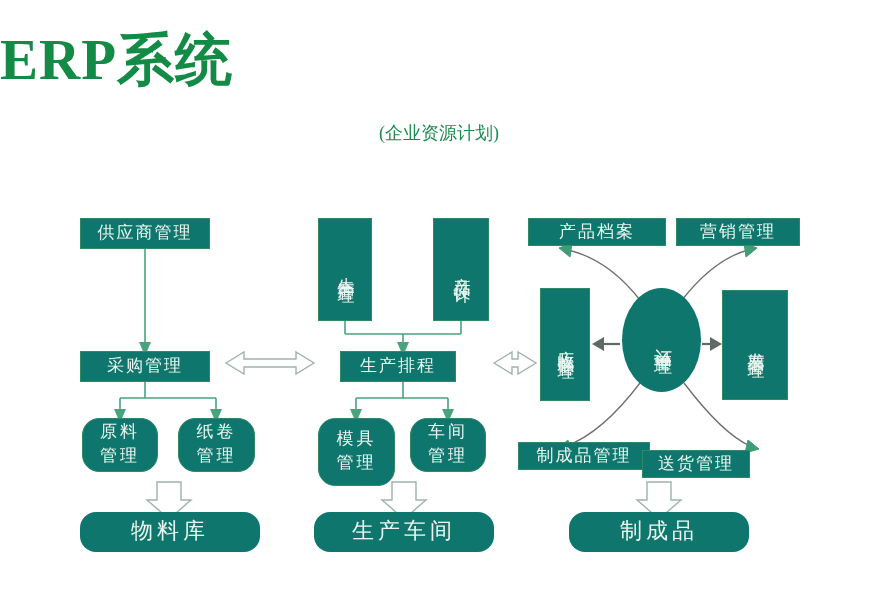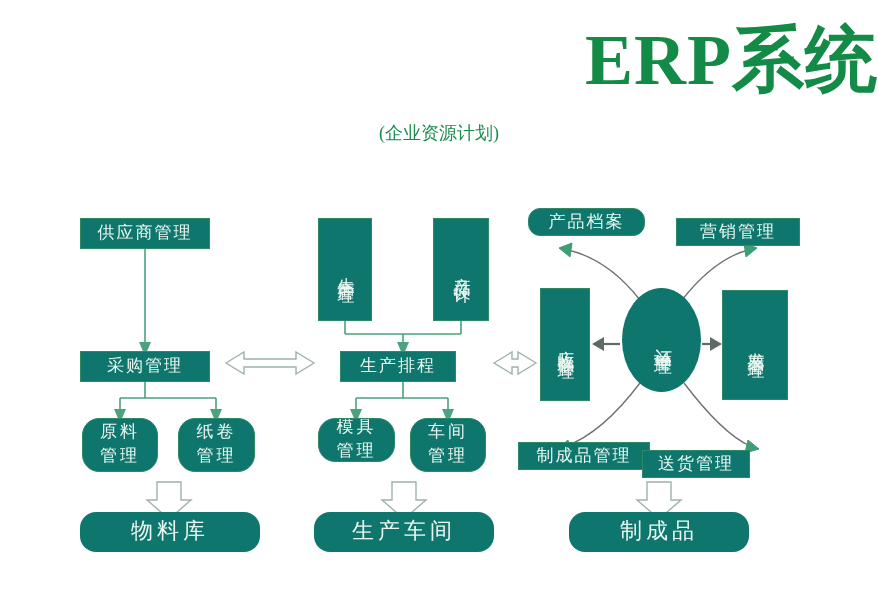--- a/index.html
+++ b/index.html
@@ -19,22 +19,22 @@
     left: 0; top: 0;
     width: 878px;
     height: 591px;
   }
   
   .title {
     position: absolute;
     left: 0;
     top: 24px;
     width: 878px;
-    text-align: right;
-    font-size: 72px;
+    text-align: left;
+    font-size: 57px;
     font-weight: bold;
     color: #138a45;
     letter-spacing: 1px;
     line-height: 72px;
     white-space: nowrap;
   }
   .subtitle {
     position: absolute;
     left: 0;
     top: 116px;
@@ -212,29 +212,29 @@
 管理</div>
 
 <div class="node rounded" style="left:80px; top:512px; width:180px; height:40px;">物料库</div>
 
 <div class="node outlined vertical" style="left:318px; top:218px; width:54px; height:103px;">生产管理</div>
 
 <div class="node outlined vertical" style="left:433px; top:218px; width:56px; height:103px;">产品设计</div>
 
 <div class="node outlined" style="left:340px; top:351px; width:116px; height:31px;">生产排程</div>
 
-<div class="node outlined twoline" style="left:318px; top:418px; width:77px; height:44px;">模具
+<div class="node outlined twoline" style="left:318px; top:418px; width:77px; height:68px;">模具
 管理</div>
 
 <div class="node outlined twoline" style="left:410px; top:418px; width:76px; height:54px;">车间
 管理</div>
 
 <div class="node rounded" style="left:314px; top:512px; width:180px; height:40px;">生产车间</div>
 
-<div class="node outlined" style="left:528px; top:208px; width:117px; height:28px;border-radius:12px;">产品档案</div>
+<div class="node outlined" style="left:528px; top:218px; width:138px; height:28px;">产品档案</div>
 
 <div class="node outlined" style="left:676px; top:218px; width:124px; height:28px;">营销管理</div>
 
 <div class="node outlined vertical" style="left:540px; top:288px; width:50px; height:113px;">应收款管理</div>
 
 <div class="node ellipse" style="left:622px; top:288px; width:79px; height:104px;">订单管理</div>
 
 <div class="node outlined vertical" style="left:722px; top:290px; width:66px; height:110px;">发票管理</div>
 
 <div class="node outlined" style="left:518px; top:442px; width:132px; height:28px;">制成品管理</div>

